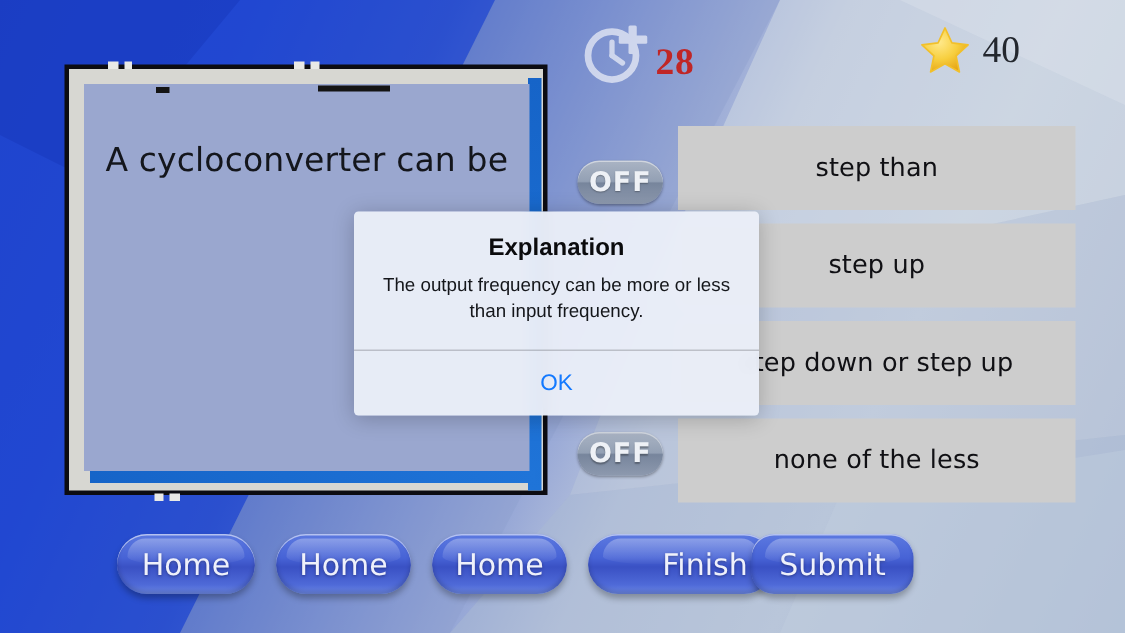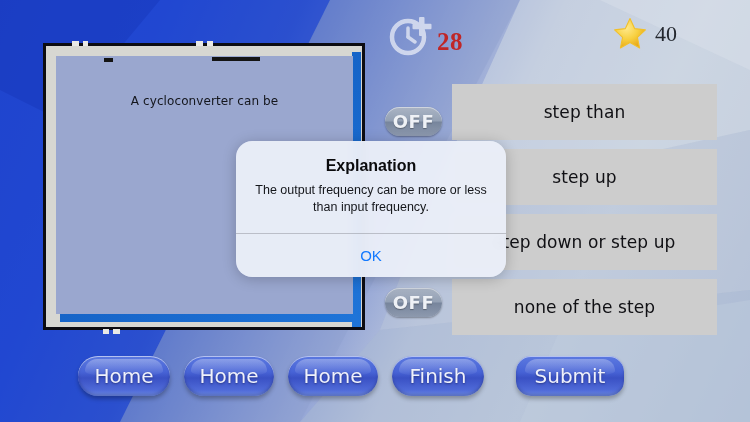--- a/index.html
+++ b/index.html
@@ -54,21 +54,21 @@
     letter-spacing: 0.5px;
   }
   .hud-stars {
     position: absolute;
     left: 612px; top: 16px;
     display: flex; align-items: center; gap: 7px;
   }
   .star-icon { width: 36px; height: 36px; display:block; }
   .star-count {
     font-family: "Liberation Serif", serif;
-    font-size: 22px;
+    font-size: 25px;
     color: #23272e;
   }
 
   
   .q-outer {
     position: absolute;
     left: 43px; top: 43px;
     width: 322px; height: 287px;
     background: #0c0c12;
     padding: 2px;
@@ -98,21 +98,21 @@
     left: 56px; top: 56px;
     width: 297px; height: 258px;
     background: #9aa7cf;
     box-sizing: border-box;
     display: flex;
     justify-content: center;
   }
   .q-text {
     margin-top: 38px;
     color: #14161c;
-    font-size: 12px;
+    font-size: 22px;
     font-family: "DejaVu Sans", sans-serif;
     letter-spacing: 0.1px;
     text-align: center;
     padding: 0 10px;
     line-height: 1.25;
   }
   .q-notch {
     position: absolute;
     background: #11111a;
   }
@@ -194,29 +194,29 @@
     position: absolute;
     left: 8%; right: 8%;
     top: 3px; height: 42%;
     border-radius: 20px 20px 50% 50%;
     background: linear-gradient(180deg, rgba(255,255,255,0.30), rgba(255,255,255,0.02));
     pointer-events: none;
   }
   .b-home   { left: 78px;  width: 92px; }
   .b-skip   { left: 184px; width: 90px; }
   .b-hint   { left: 288px; width: 90px; }
-  .b-finish { left: 392px; width: 92px; }
-  .b-submit { left: 516px; width: 108px; border-radius: 15px; }
+  .b-finish { left: 392px; width: 92px; padding-left: 32px; }
+  .b-submit { left: 501px; width: 108px; border-radius: 15px; }
 
   
   .dialog {
     position: absolute;
     left: 236px; top: 141px;
     width: 270px;
-    border-radius: 16px;
+    border-radius: 3px;
     background: rgba(234,238,248,0.96);
     box-shadow: 0 2px 14px rgba(0,0,0,0.22);
     overflow: hidden;
     backdrop-filter: blur(4px);
   }
   .dialog-body {
     padding: 16px 18px 16px 18px;
     text-align: center;
   }
   .dialog-title {
@@ -309,21 +309,21 @@
   <div class="q-tick t1"></div>
   <div class="q-tick t2"></div>
 
   <div class="off-toggle off-1">OFF</div>
   <div class="off-toggle off-2">OFF</div>
 
   <div class="options">
     <div class="option">step than</div>
     <div class="option">step up</div>
     <div class="option">step down or step up</div>
-    <div class="option">none of the step</div>
+    <div class="option">none of the less</div>
   </div>
 
   <div class="btn-row">
     <div class="gbtn b-home">Home</div>
     <div class="gbtn b-skip">Home</div>
     <div class="gbtn b-hint">Home</div>
     <div class="gbtn b-finish">Finish</div>
     <div class="gbtn b-submit">Submit</div>
   </div>
 

